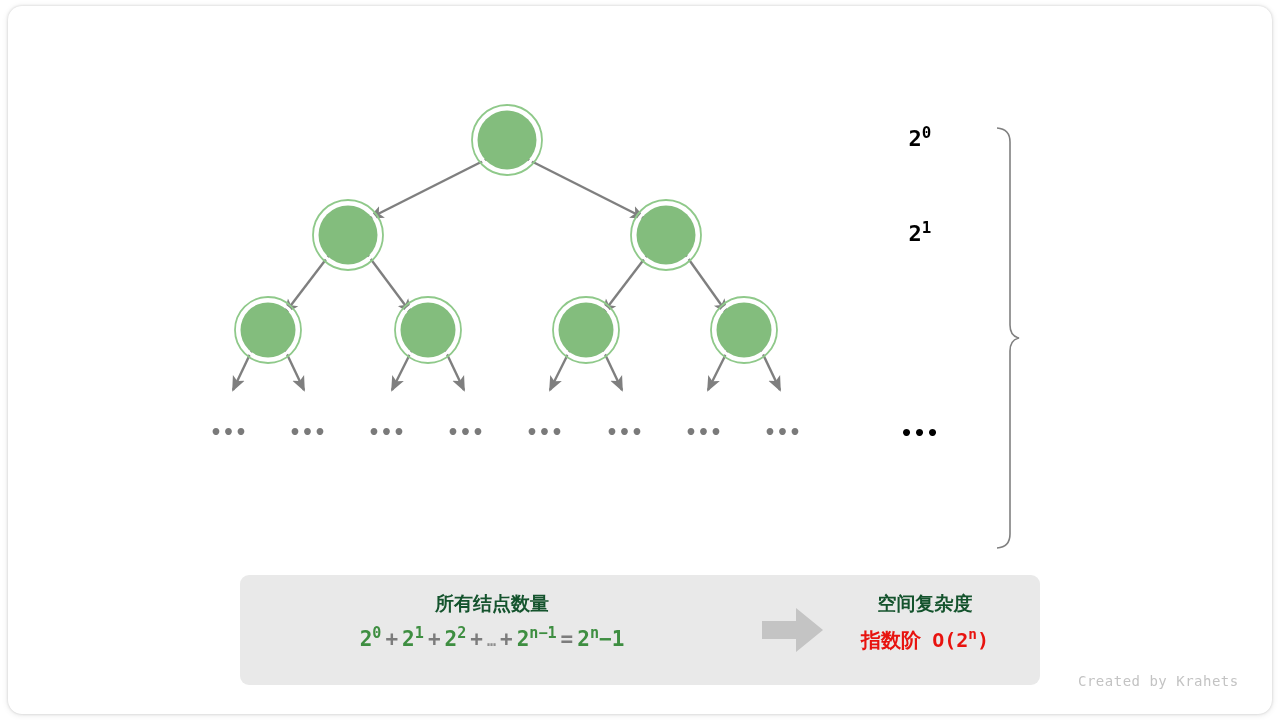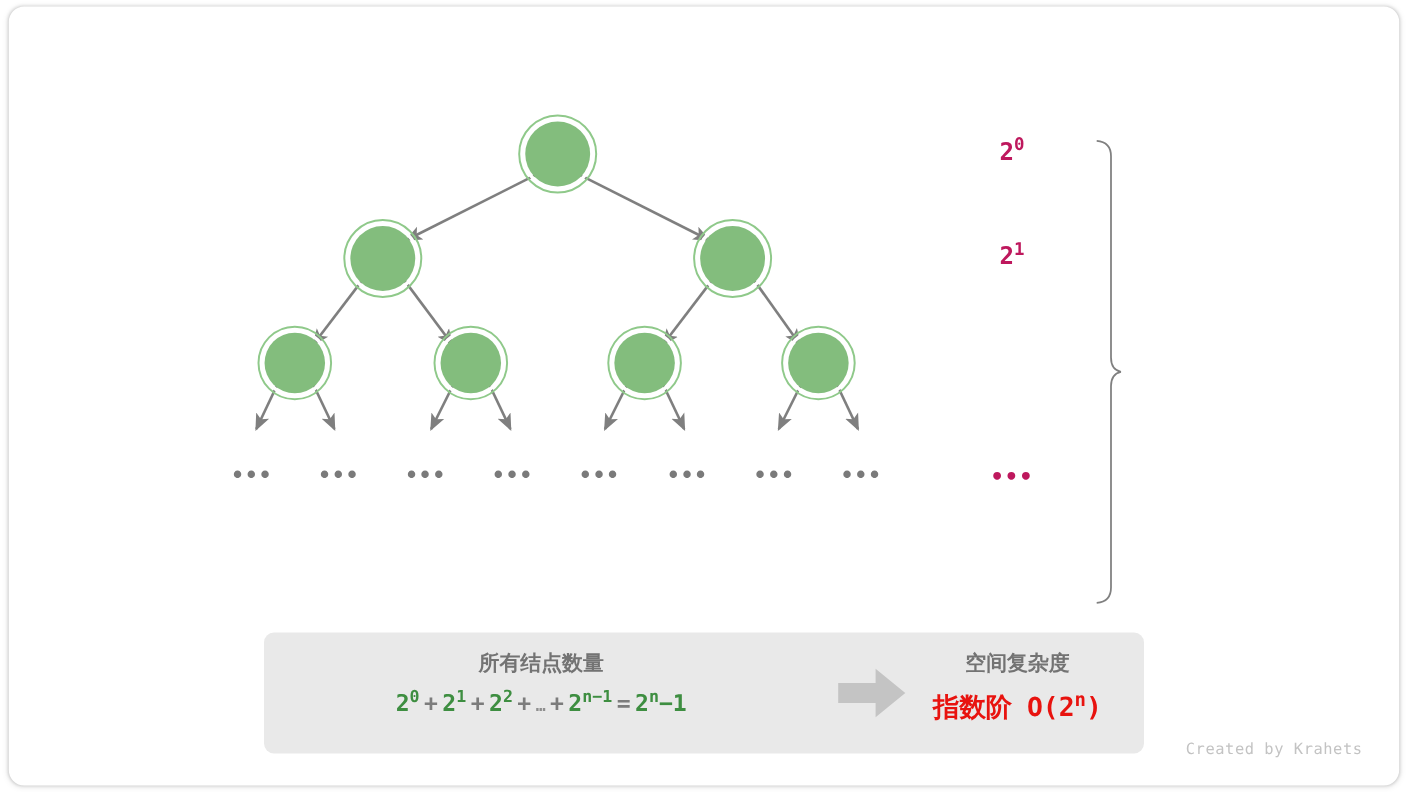--- a/index.html
+++ b/index.html
@@ -47,21 +47,21 @@
     text-align: center;
     color: #3c3c3c;
     font-size: 19px;
     line-height: 32px;
     font-family: "Liberation Sans", sans-serif;
   }
   .pow {
     position: absolute;
     width: 160px;
     text-align: center;
-    color: #be185d;
+    color: #000000;
     font-family: "DejaVu Sans Mono", monospace;
     font-weight: bold;
     font-size: 22px;
     white-space: nowrap;
   }
   .pow sup {
     font-size: 0.72em;
     vertical-align: super;
     line-height: 0;
   }
@@ -98,21 +98,21 @@
     text-align: center;
   }
   .sum-right {
     position: absolute;
     left: 580px;
     top: 14px;
     width: 210px;
     text-align: center;
   }
   .sum-title {
-    color: #737373;
+    color: #14532d;
     font-size: 19px;
     font-weight: bold;
     line-height: 30px;
   }
   .sum-formula {
     margin-top: 8px;
     color: #3e8e41;
     font-family: "DejaVu Sans Mono", monospace;
     font-weight: bold;
     font-size: 21px;
@@ -128,21 +128,21 @@
     font-weight: bold;
     padding: 0 4px;
   }
   .sum-formula .smalldots {
     color: #8f8f8f;
     font-size: 15px;
   }
   .sum-complexity {
     margin-top: 8px;
     color: #e8130f;
-    font-size: 24px;
+    font-size: 20px;
     font-weight: bold;
     white-space: nowrap;
   }
   .sum-complexity sup {
     font-size: 0.72em;
     vertical-align: super;
     line-height: 0;
     font-family: "DejaVu Sans Mono", monospace;
   }
   .sum-complexity .mono {

